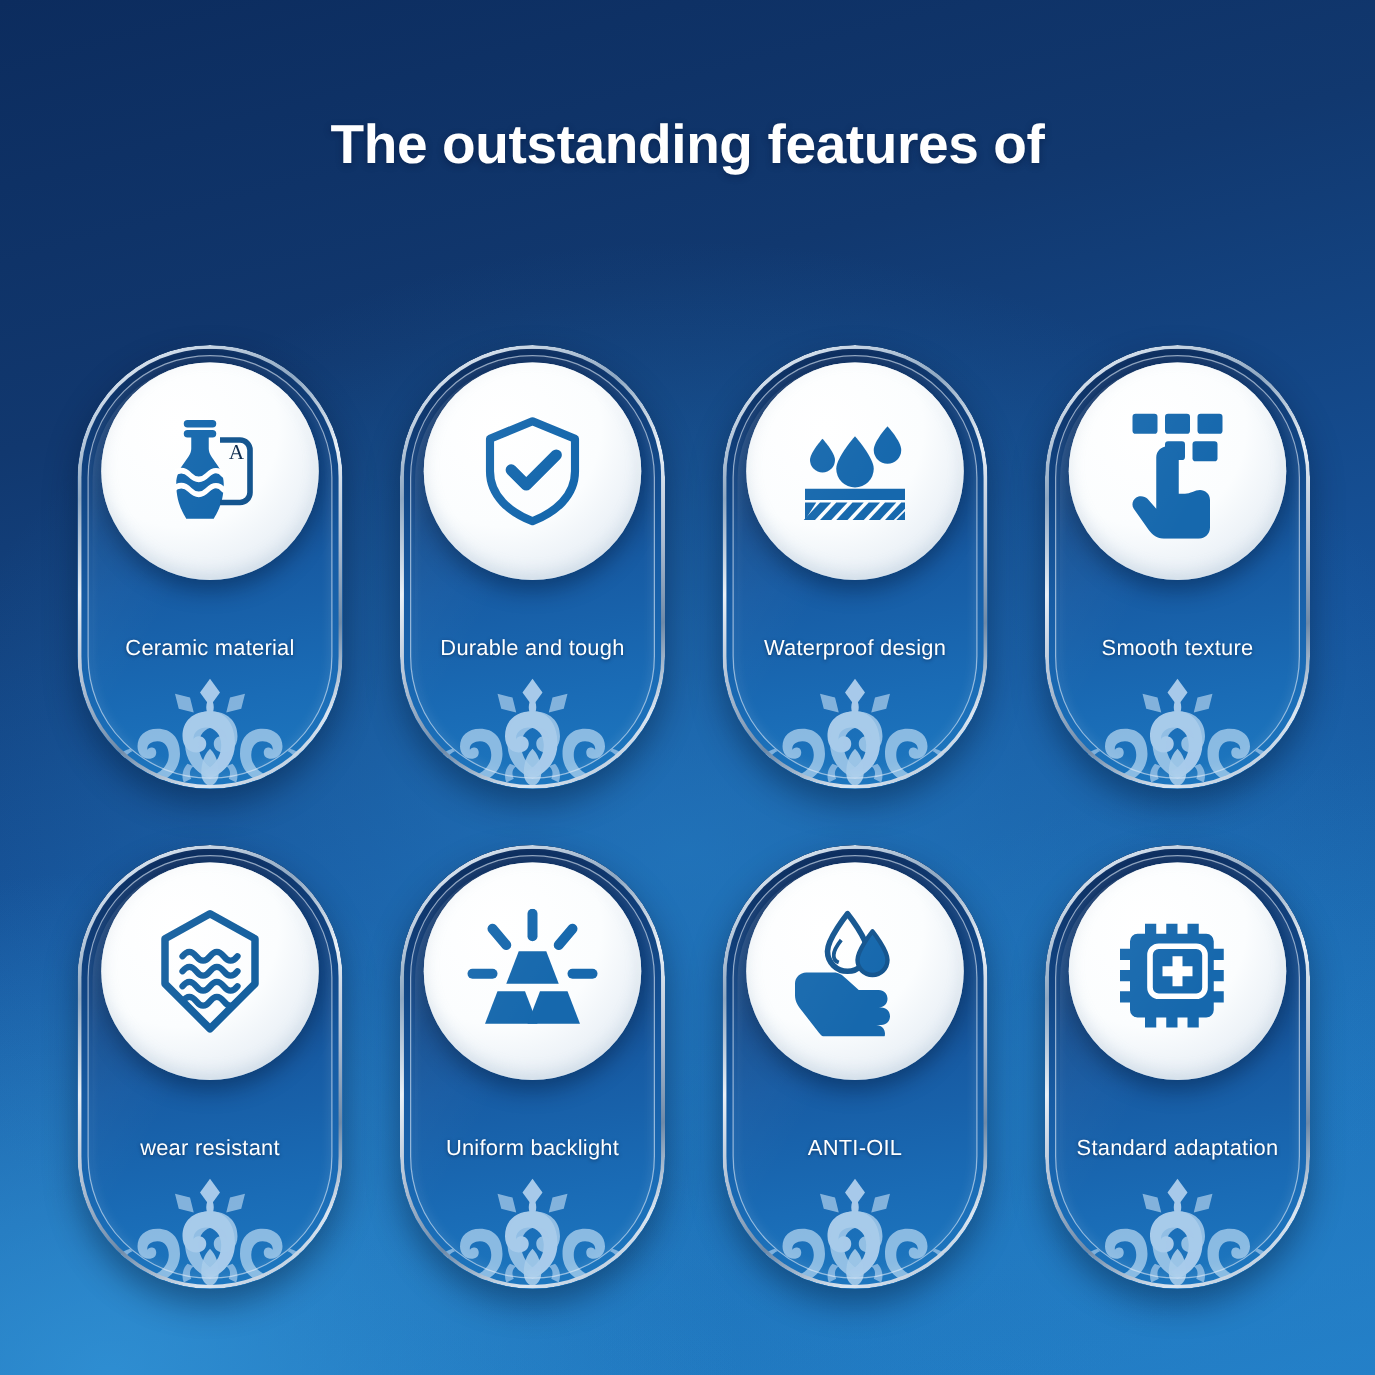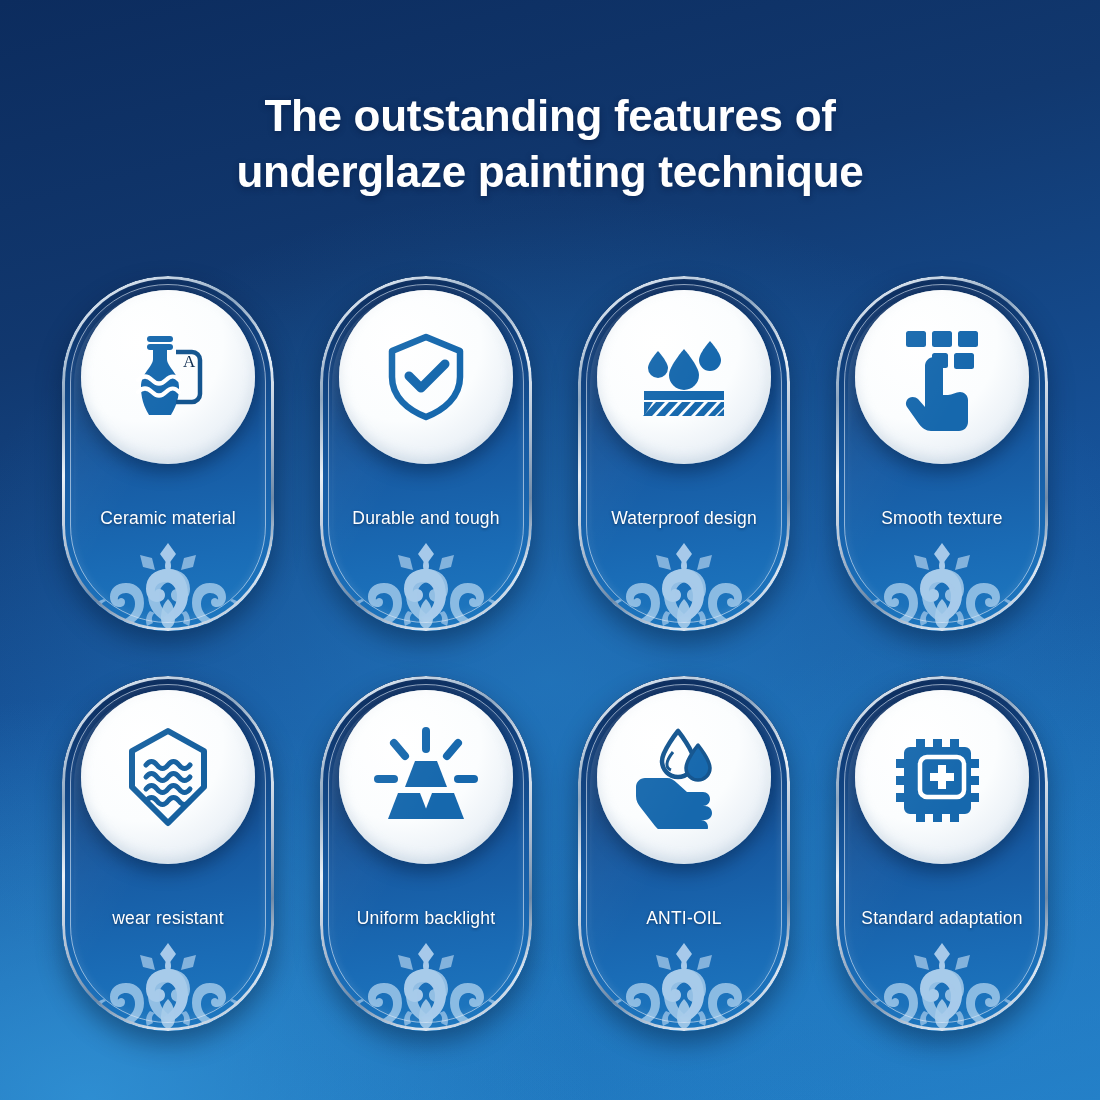--- a/index.html
+++ b/index.html
@@ -166,21 +166,20 @@
   }
   .ornament svg { display: block; }
 </style>
 </head>
 <body>
 
 <div class="stage">
 
   <div class="title">
     <span class="l1">The outstanding features of</span>
-    <span class="l2">underglaze painting technique</span>
   </div>
 
   <div class="grid">
 
     <div class="card">
       <div class="card-inner">
         <div class="disc">
           <span>
             <svg width="104" height="104" viewBox="0 0 104 104">
               <g fill="none" stroke="#1668ad" stroke-width="5" stroke-linecap="round" stroke-linejoin="round">

